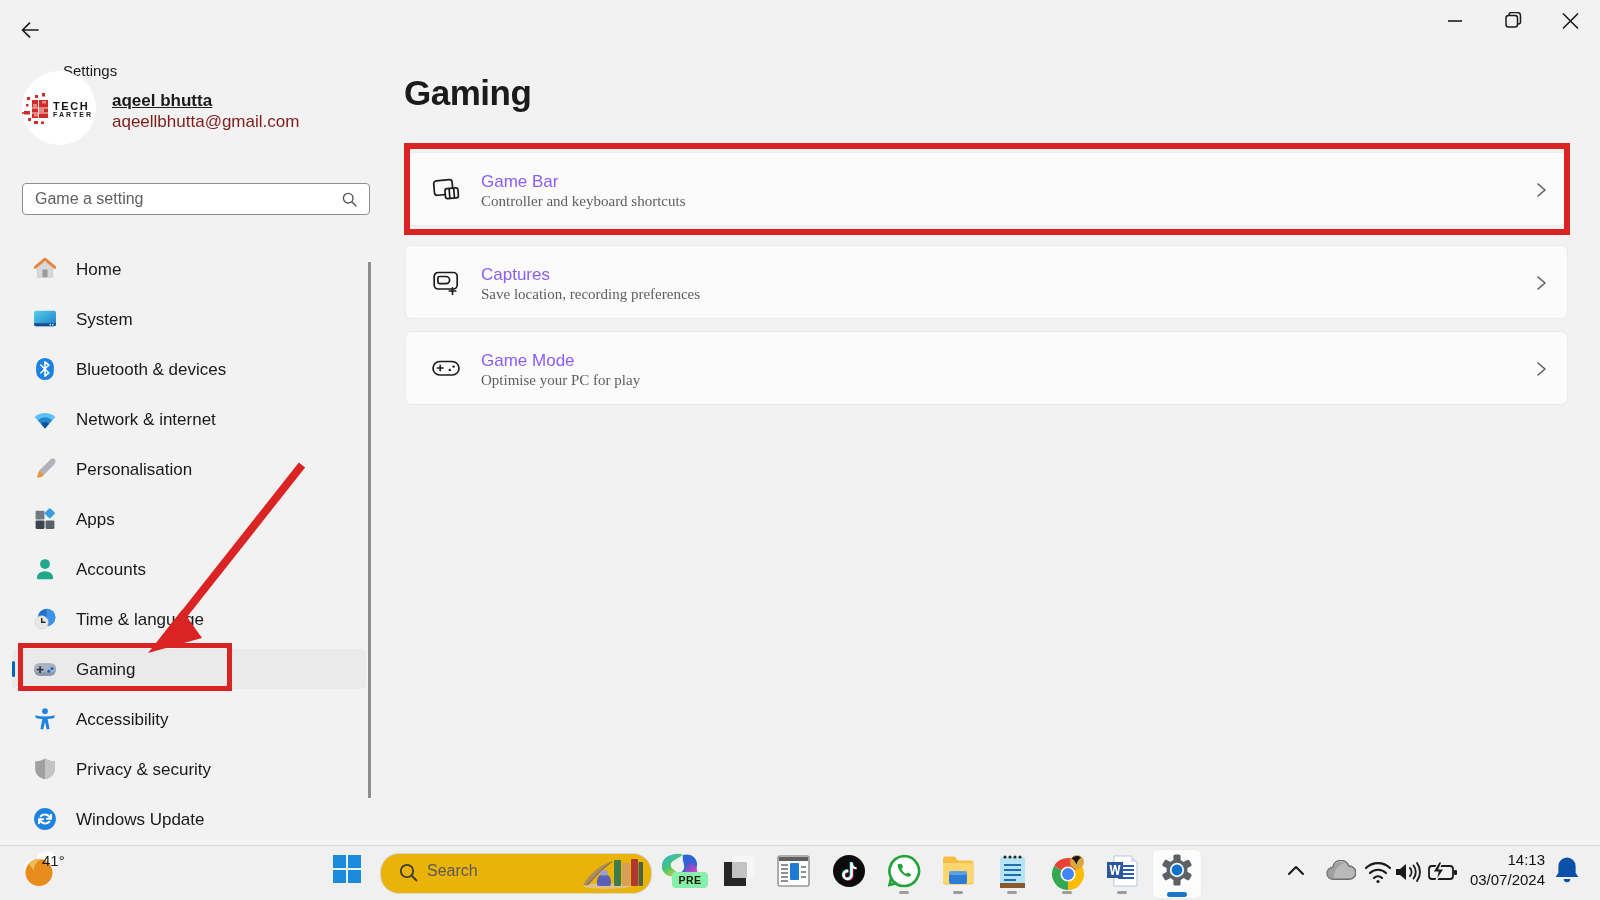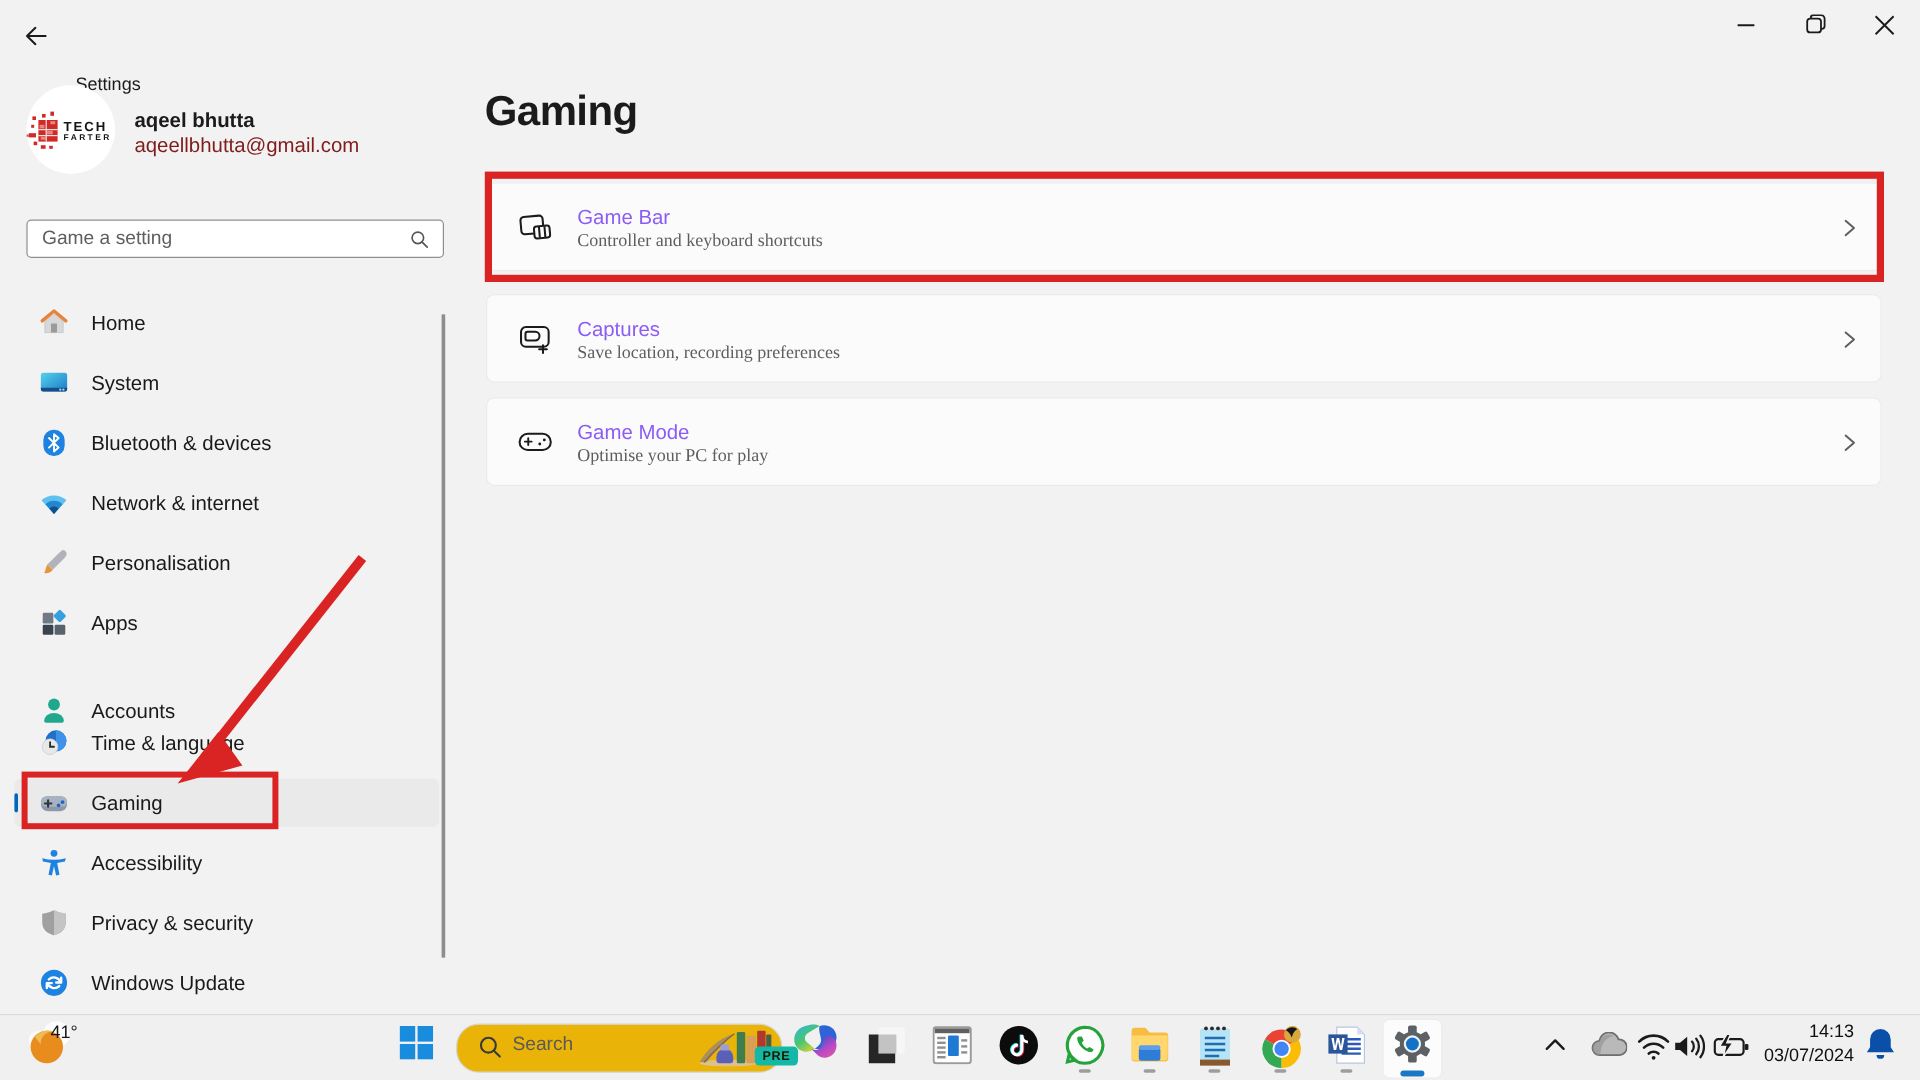--- a/index.html
+++ b/index.html
@@ -5,21 +5,21 @@
   * { margin:0; padding:0; box-sizing:border-box; }
   html,body { width:1600px; height:900px; overflow:hidden; }
   body { font-family:"Liberation Sans", sans-serif; background:#f2f2f2; position:relative; color:#1b1b1b; }
   .abs { position:absolute; }
 
   
   .settings-label { left:63px; top:22px; font-size:15px; color:#1b1b1b;margin-top:40px; }
 
   
   .avatar { left:22px; top:71px; width:74px; height:74px; border-radius:50%; background:#fff; }
-  .pname { left:112px; top:90.5px; font-size:17px; font-weight:bold; }
+  .pname { left:112px; top:90.5px; font-size:17px; font-weight:bold;text-decoration:underline; }
   .pemail { left:112px; top:112px; font-size:17px; color:#7f1d1d; }
   .searchbox { left:22px; top:183px; width:348px; height:32px; background:#fff;
     border:1px solid #8f8f8f; border-radius:4px; }
   .searchbox .ph { position:absolute; left:12px; top:6px; font-size:16px; color:#5f5f5f; }
   .nav-item { left:12px; width:354px; height:40px; border-radius:5px; }
   .nav-item .txt { position:absolute; left:64px; top:10.5px; font-size:17px; color:#191919; }
   .nav-item .ic { position:absolute; left:21px; top:8px; width:24px; height:24px; }
   .nav-item .ic svg { width:24px; height:24px; }
   .nav-sel { background:#eaeaea; }
   .nav-sel .bar { position:absolute; left:0; top:12px; width:3px; height:16px; border-radius:2px; background:#0067c0; }
@@ -151,21 +151,21 @@
     </div>
 <div class="abs nav-item" style="top:499px">
       <div class="ic"><svg width="23" height="23" viewBox="0 0 23 23">
           <rect x="2.5" y="3.5" width="8.5" height="8.5" rx="1" fill="#707a84"></rect>
           <rect x="2.5" y="13" width="8.5" height="8" rx="1" fill="#3a444e"></rect>
           <rect x="12" y="13" width="8.5" height="8" rx="1" fill="#58626c"></rect>
           <rect x="12.3" y="2.2" width="7.6" height="7.6" rx="1.4" transform="rotate(45 16.1 6)" fill="#35a0e0"></rect>
         </svg></div>
       <div class="txt">Apps</div>
     </div>
-<div class="abs nav-item" style="top:572px">
+<div class="abs nav-item" style="top:549px">
       <div class="ic"><svg width="22" height="22" viewBox="0 0 22 22">
           <circle cx="11" cy="6.5" r="4.5" fill="#1fa88c"></circle>
           <path d="M3.5 19 a7.5 6 0 0 1 15 0 q0 1.5 -1.5 1.5 h-12 q-1.5 0 -1.5 -1.5 Z" fill="#1fa88c"></path>
         </svg></div>
       <div class="txt">Accounts</div>
     </div>
 <div class="abs nav-item" style="top:599px">
       <div class="ic"><svg width="22" height="22" viewBox="0 0 22 22">
           <circle cx="12.5" cy="9.5" r="8" fill="#2170c8"></circle>
           <path d="M12.5 1.5 a8 8 0 0 1 0 16 Z" fill="#3f92e8"></path>
@@ -306,21 +306,21 @@
       <linearGradient id="cop2" x1="0.3" y1="0" x2="1" y2="1">
         <stop offset="0" stop-color="#2456c8"></stop>
           <stop offset="0.55" stop-color="#b848c8"></stop>
           <stop offset="1" stop-color="#e85a9a"></stop>
       </linearGradient>
     </defs>
     <path d="M12 3 C4 5, 1 13, 4 19 C7 25, 15 26, 20 22 L14 17 C11 15, 11 11, 14 9 L24 3 C20 1, 16 2, 12 3 Z" fill="url(#cop1)"></path>
     <path d="M24 3 C30 1, 37 4, 38 11 C39 18, 33 23, 27 23 L20 22 C24 19, 26 17, 25 13 C24.5 10, 23 6, 24 3 Z" fill="#2d64d8"></path>
     <path d="M30 10 C37 11, 40 18, 37 24 C34 30, 26 31, 22 27 L17 22 C21 24, 25 23, 26 19 C27 16, 27 13, 30 10 Z" fill="url(#cop2)"></path>
   </svg>
-  <div style="position:absolute; left:629px; top:26px; width:36px; height:16px; background:#14b8a6; border-radius:4px; text-align:center; font-size:10.5px; font-weight:bold; color:#1b1b00; line-height:16px; letter-spacing:0.5px;">PRE</div>
+  <div style="position:absolute; left:672px; top:26px; width:36px; height:16px; background:#86efac; border-radius:4px; text-align:center; font-size:10.5px; font-weight:bold; color:#1b1b00; line-height:16px; letter-spacing:0.5px;">PRE</div>
 
   <svg class="tb-ic" style="left:722px; top:8px;" width="34" height="34" viewBox="0 0 34 34">
     <rect x="10" y="2" width="22" height="22" rx="3" fill="#f6f6f6"></rect>
     <rect x="9" y="8" width="16" height="16" rx="1" fill="#c3c3c3"></rect>
     <path d="M2 8 h8 v16 h14 v8 H2 Z" fill="#262626"></path>
   </svg>
 
   <svg class="tb-ic" style="left:777px; top:9px;" width="33" height="32" viewBox="0 0 33 32">
     <rect x="1" y="1" width="31" height="30" rx="2" fill="#fdfdfd" stroke="#9a9a9a" stroke-width="1.6"></rect>
     <rect x="2" y="2" width="29" height="4" fill="#5f5f5f"></rect>

